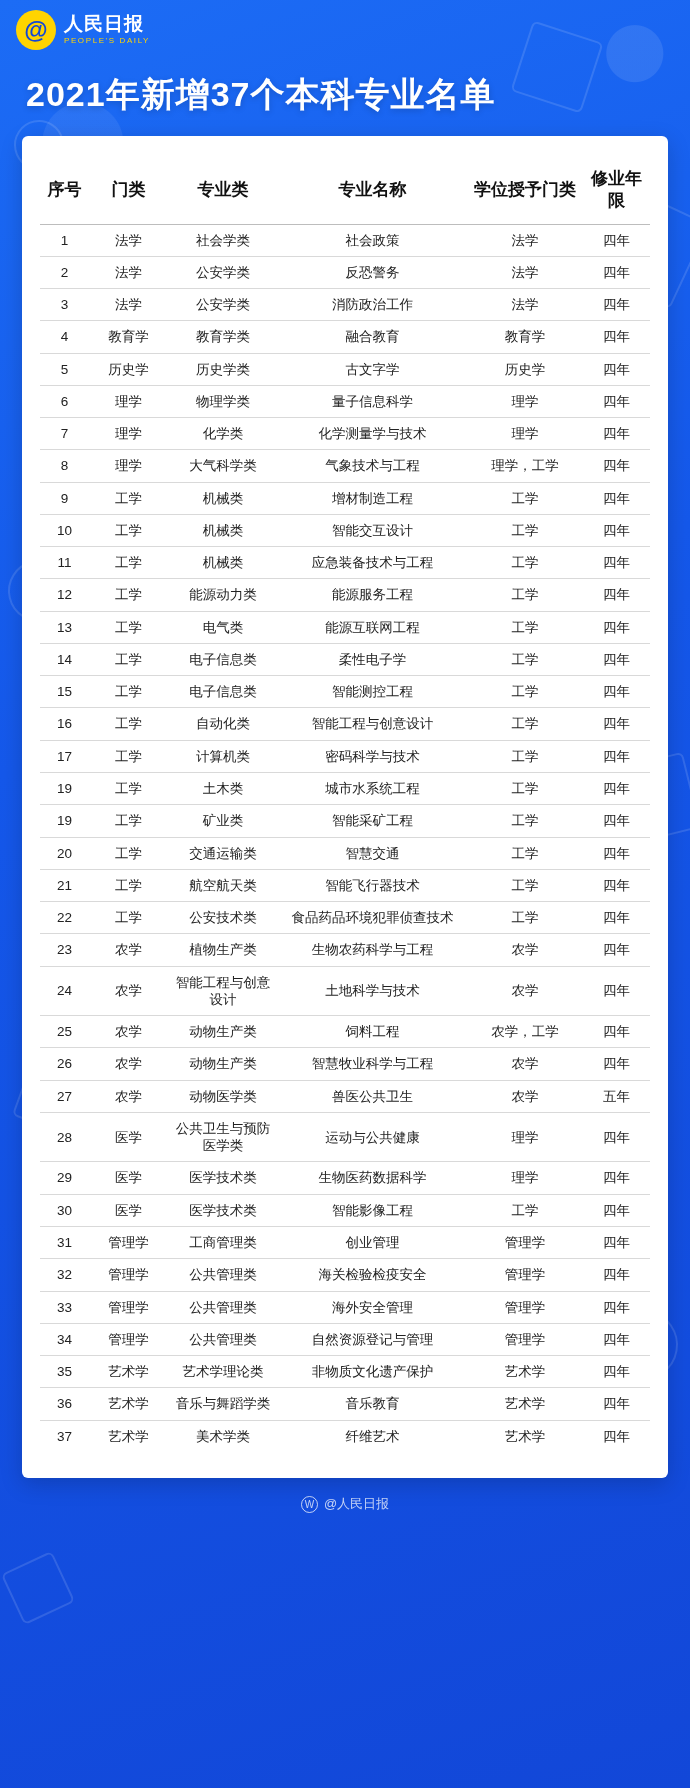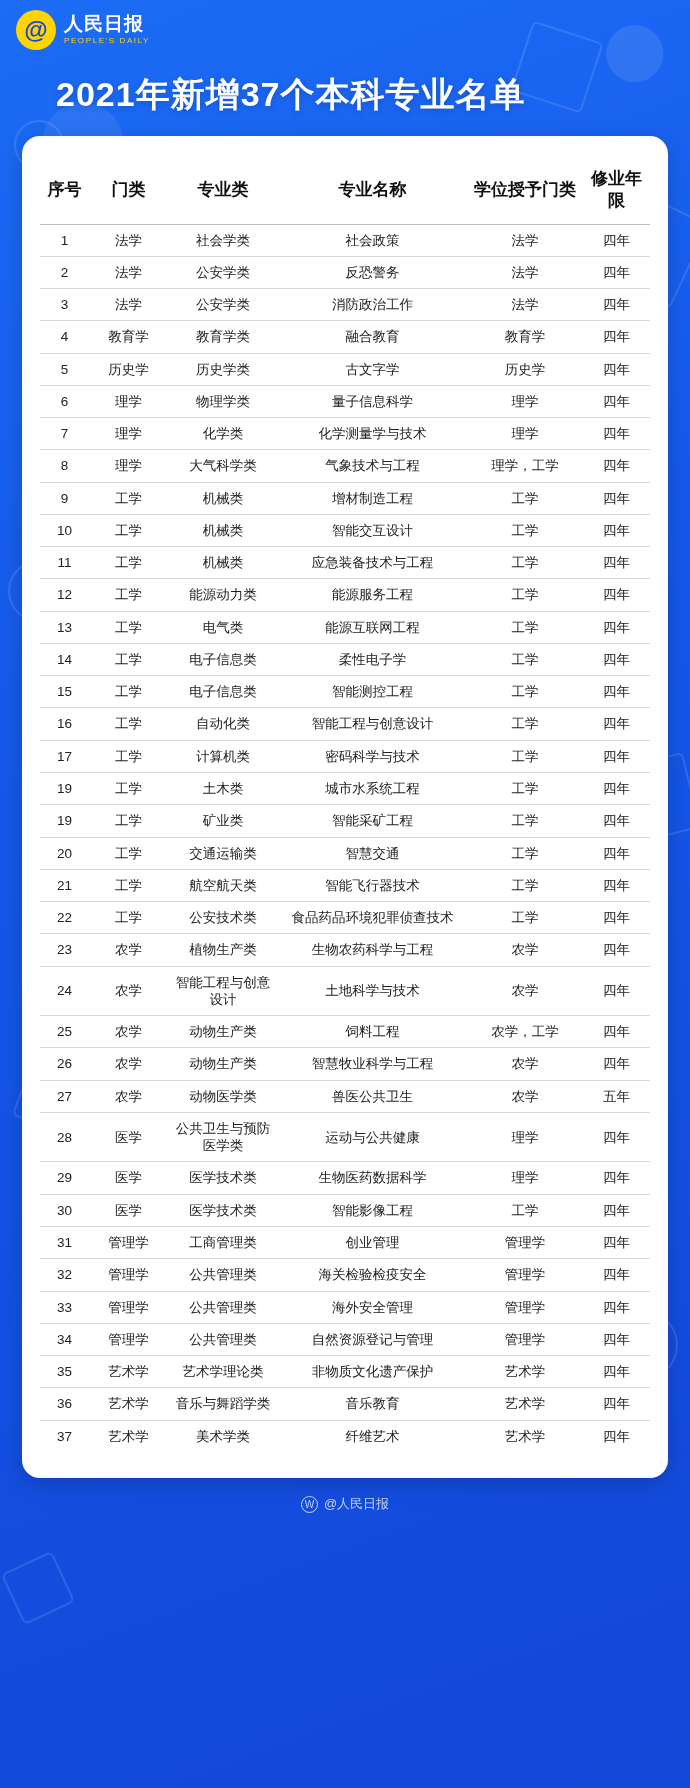--- a/index.html
+++ b/index.html
@@ -86,29 +86,28 @@
   .title-wrap {
     padding: 8px 0 18px 26px;
   }
   .main-title {
     color: #ffffff;
     font-size: 34px;
     font-weight: bold;
     letter-spacing: 1px;
     text-shadow: 0 2px 6px rgba(0,0,0,0.18);
     white-space: nowrap;
-    margin-left: 30px;
   }
 
   
   .card {
     position: relative;
     margin: 0 22px 0 22px;
     background: #ffffff;
-    border-radius: 18px;
+    border-radius: 6px;
     box-shadow: 0 6px 22px rgba(0,0,0,0.18);
     padding: 22px 18px 26px 18px;
     box-sizing: border-box;
   }
 
   table.majors {
     width: 100%;
     border-collapse: collapse;
     table-layout: fixed;
     font-size: 13px;

